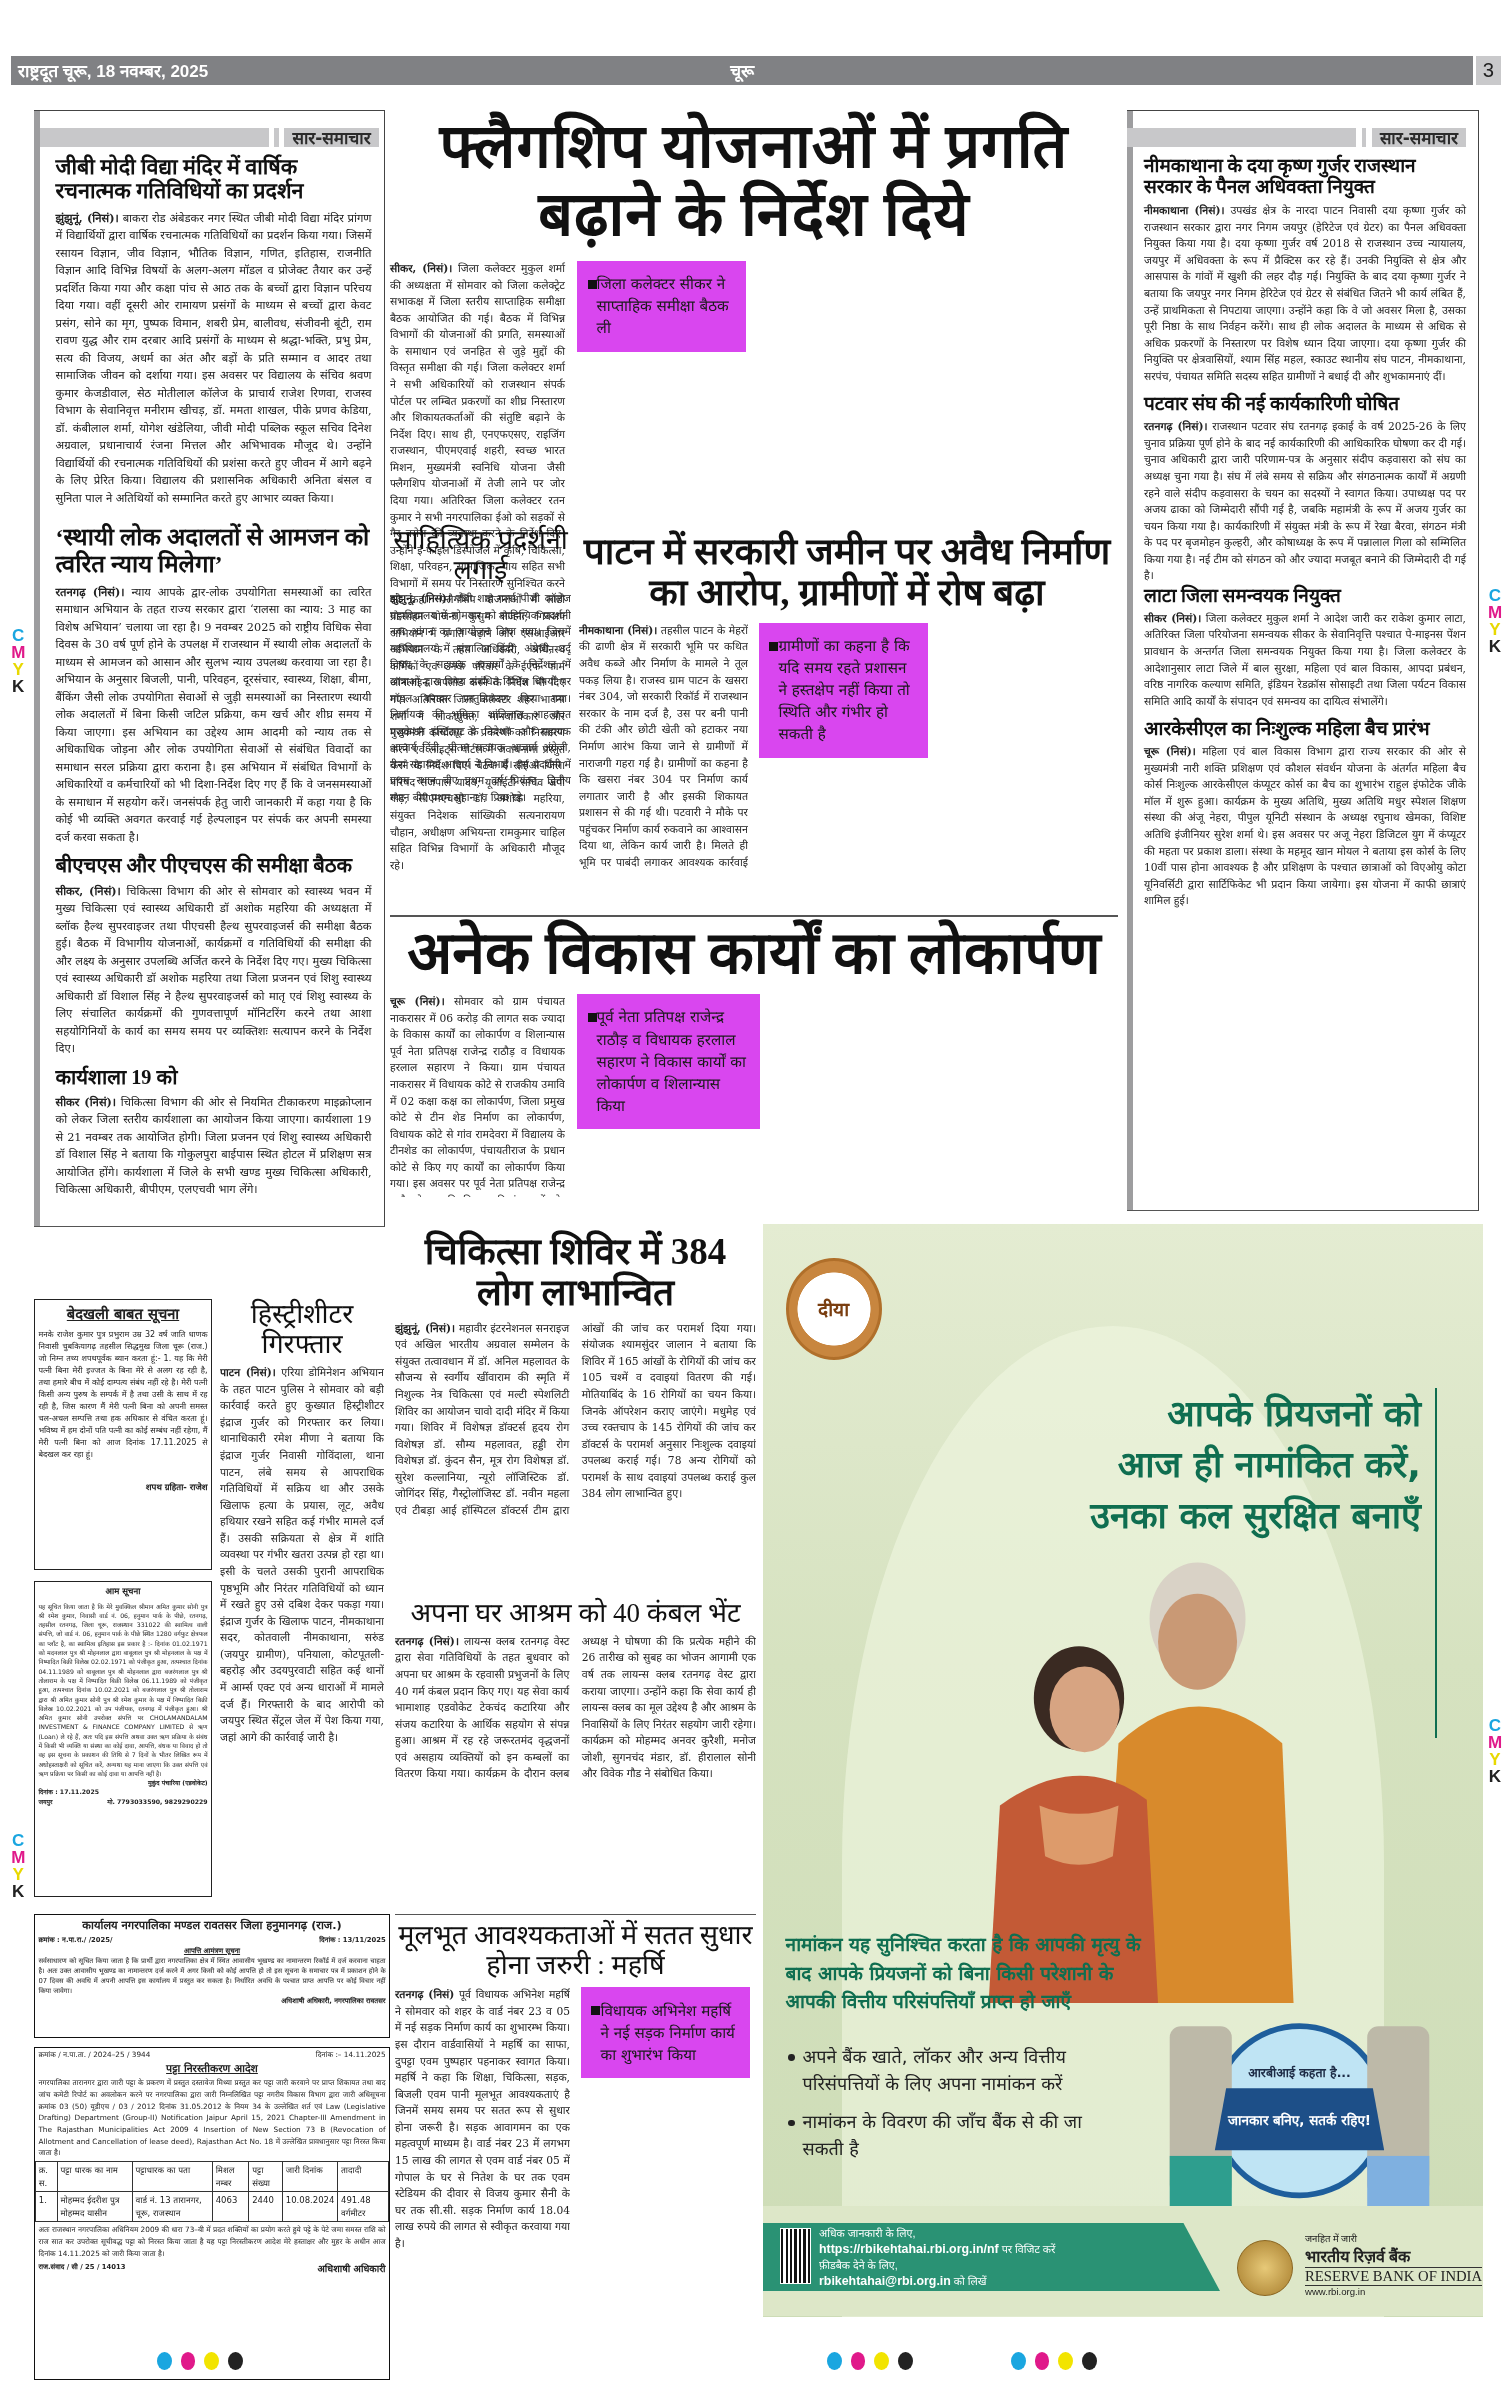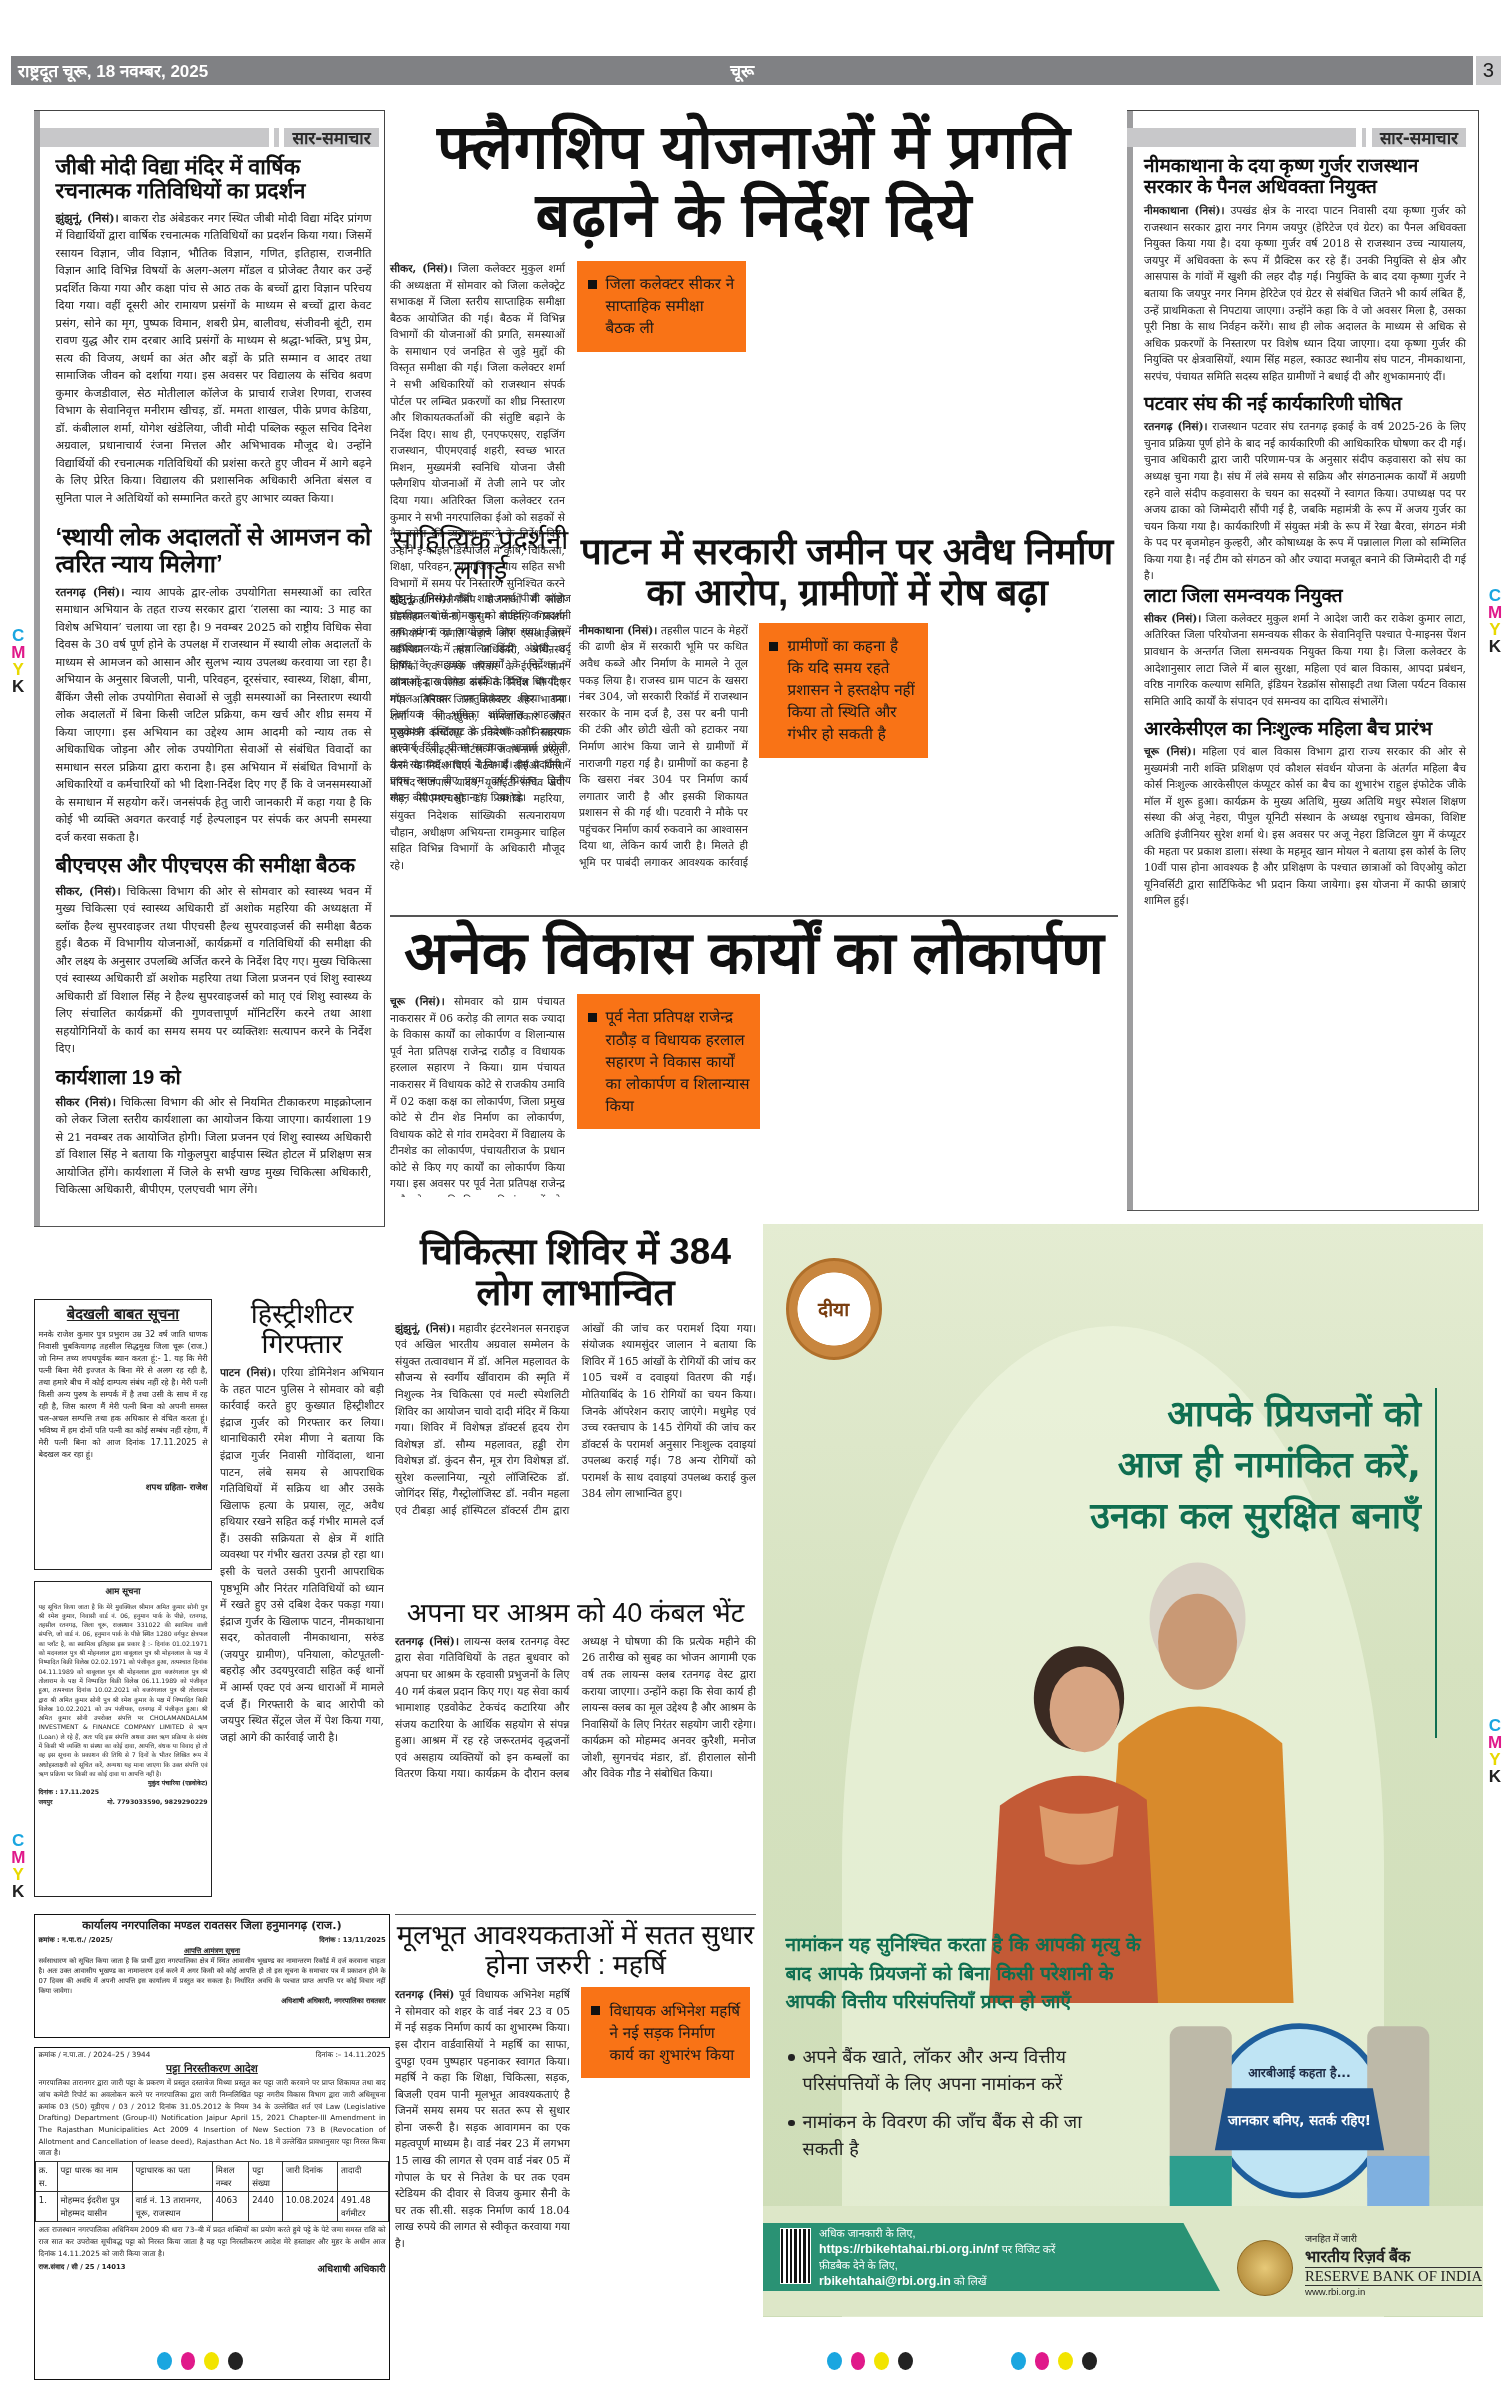--- a/index.html
+++ b/index.html
@@ -6,24 +6,24 @@
 body{width:1512px;height:2401px;background:#fff;font-family:"DejaVu Sans",sans-serif;color:#1a1a1a;position:relative;overflow:hidden}
 .masthead{position:absolute;left:11.3px;top:56px;width:1462px;height:29px;background:#808184;color:#fff;display:flex;align-items:center;justify-content:space-between;padding:0 6.8px;font-family:"Liberation Sans",sans-serif;font-weight:bold;font-size:17px}
 .masthead .city{position:absolute;left:50%;transform:translateX(-50%)}
 .pageno{position:absolute;left:1476px;top:56px;width:25px;height:29px;background:#c9c9cb;color:#222;font-size:20.3px;display:flex;align-items:center;justify-content:center;font-family:"Liberation Sans",sans-serif}
 .box{position:absolute;border:1.1px solid #444;background:#fff}
 .leftbar{position:absolute;top:0;bottom:0;left:0;width:5.6px;background:#9d9d9f}
 .sar{position:absolute;height:19px;display:flex;align-items:stretch}
 .sar .g1{background:#c8c8ca;flex:1}
 .sar .g2{background:#c8c8ca;width:4.5px;margin:0 5.6px}
 .sar .lbl{background:#c8c8ca;font-family:"DejaVu Sans",sans-serif;font-weight:bold;font-size:17px;padding:0 8px;color:#2b2b2b;display:flex;align-items:center}
-.h1{font-family:Liberation Sans, sans-serif;font-weight:bold;line-height:1.12;color:#111}
+.h1{font-family:Liberation Serif, serif;font-weight:bold;line-height:1.12;color:#111}
 .body{font-family:"DejaVu Serif",serif;font-size:12px;line-height:1.55;text-align:justify;color:#222}
 .cols2{column-count:2;column-gap:12.4px}
-.pull{background:#f97316;padding:12.4px 10.2px;font-family:"DejaVu Sans",sans-serif;font-size:15.2px;line-height:1.45;display:flex;gap:9px;break-inside:avoid}
+.pull{background:#d946ef;padding:12.4px 10.2px;font-family:"DejaVu Sans",sans-serif;font-size:15.2px;line-height:1.45;display:flex;break-inside:avoid}
 .pull .sq{width:9px;height:9px;background:#111;flex:none;margin-top:6.8px}
 .rule{position:absolute;height:2.3px;background:#555}
 .ad{position:absolute;left:763px;top:1224px;width:720px;height:1093px;background:linear-gradient(180deg,#e4ecd2 0%,#d6e2c0 40%,#cddcb6 100%);overflow:hidden}
 .ad .arc{position:absolute;left:79px;top:102px;width:542px;height:1073px;border-radius:50% 50% 0 0;background:rgba(240,246,225,0.6)}
 .ad .diya{position:absolute;left:22.6px;top:34px;width:96px;height:102px;border-radius:50%;background:radial-gradient(circle,#fff 0 55%,#c8863f 56% 100%);border:3.4px solid #b06f2a;display:flex;align-items:center;justify-content:center;font-weight:bold;font-size:19px;color:#7a3e10}
 .ad .vline{position:absolute;left:672px;top:164px;width:2.3px;height:350px;background:#0f6e50}
 .ad .head{position:absolute;right:62px;top:164px;text-align:right;font-family:"DejaVu Sans",sans-serif;font-weight:bold;font-size:36px;line-height:1.42;color:#0f6e50}
 .ad .people{position:absolute;left:169px;top:316px;width:373px;height:463px}
 .ad .sub{position:absolute;left:22.6px;top:706px;font-family:"DejaVu Sans",sans-serif;font-weight:bold;font-size:19px;line-height:1.5;color:#0f6e50}
 .ad .bul{position:absolute;left:22.6px;top:819px;font-family:"DejaVu Sans",sans-serif;font-size:18px;line-height:1.5;color:#222}

